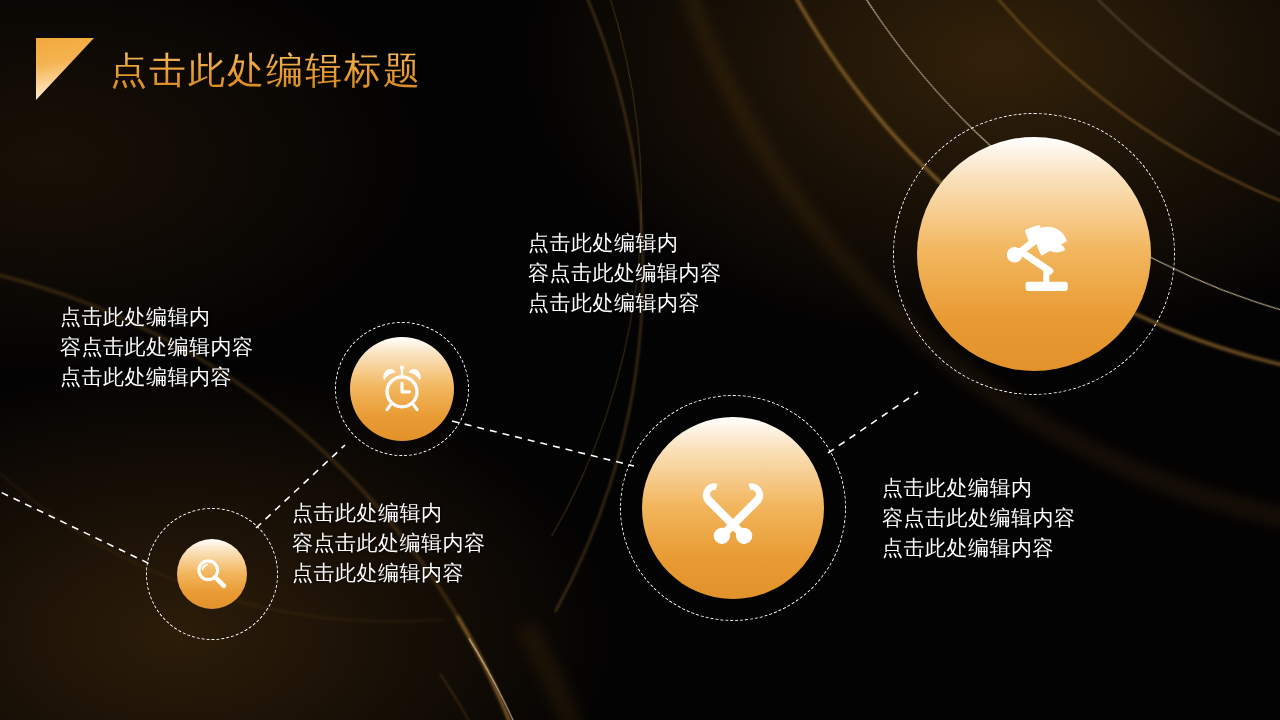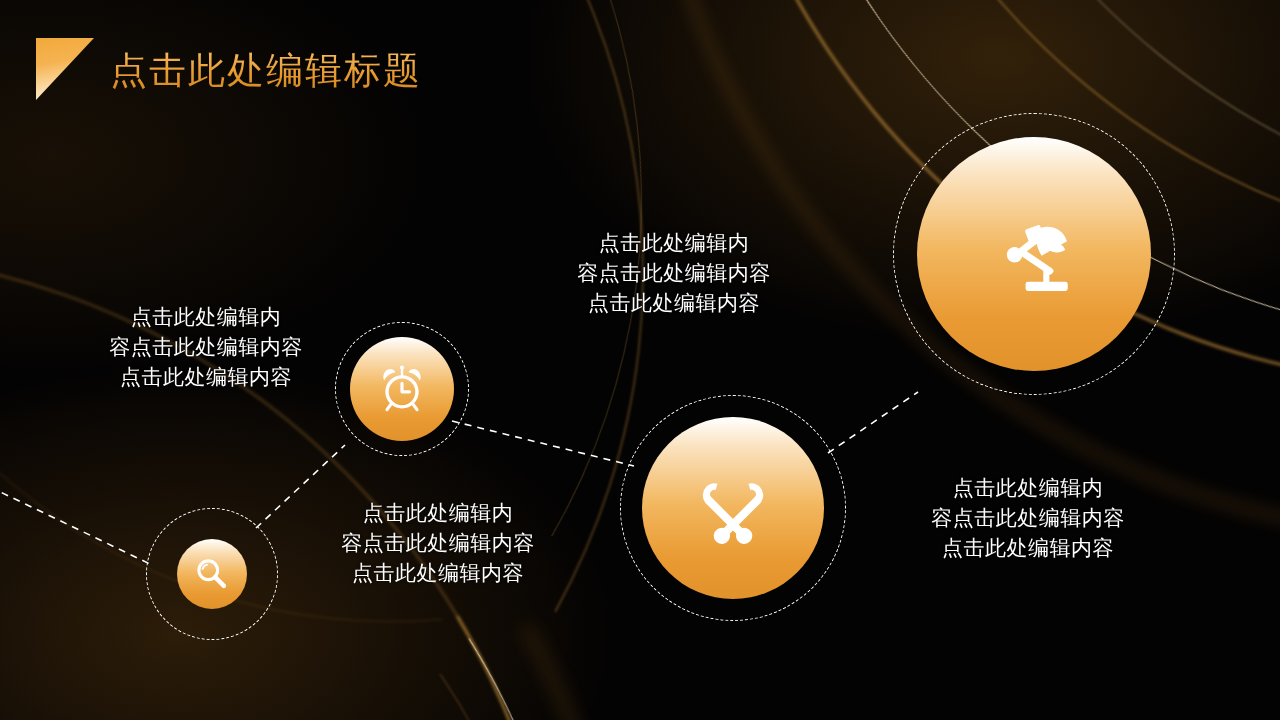--- a/index.html
+++ b/index.html
@@ -74,21 +74,20 @@
   }
   .disc svg { display: block; }
 
   
   #connectors { position: absolute; inset: 0; pointer-events: none; }
 
   
   .txt {
     position: absolute;
     color: #FFFFFF;
-    text-align: center;
     font-size: 21px;
     line-height: 1.42;
     letter-spacing: .5px;
     white-space: pre-line;
     text-shadow: 0 0 3px rgba(0,0,0,.9);
   }
 </style>
 </head>
 <body>
 

